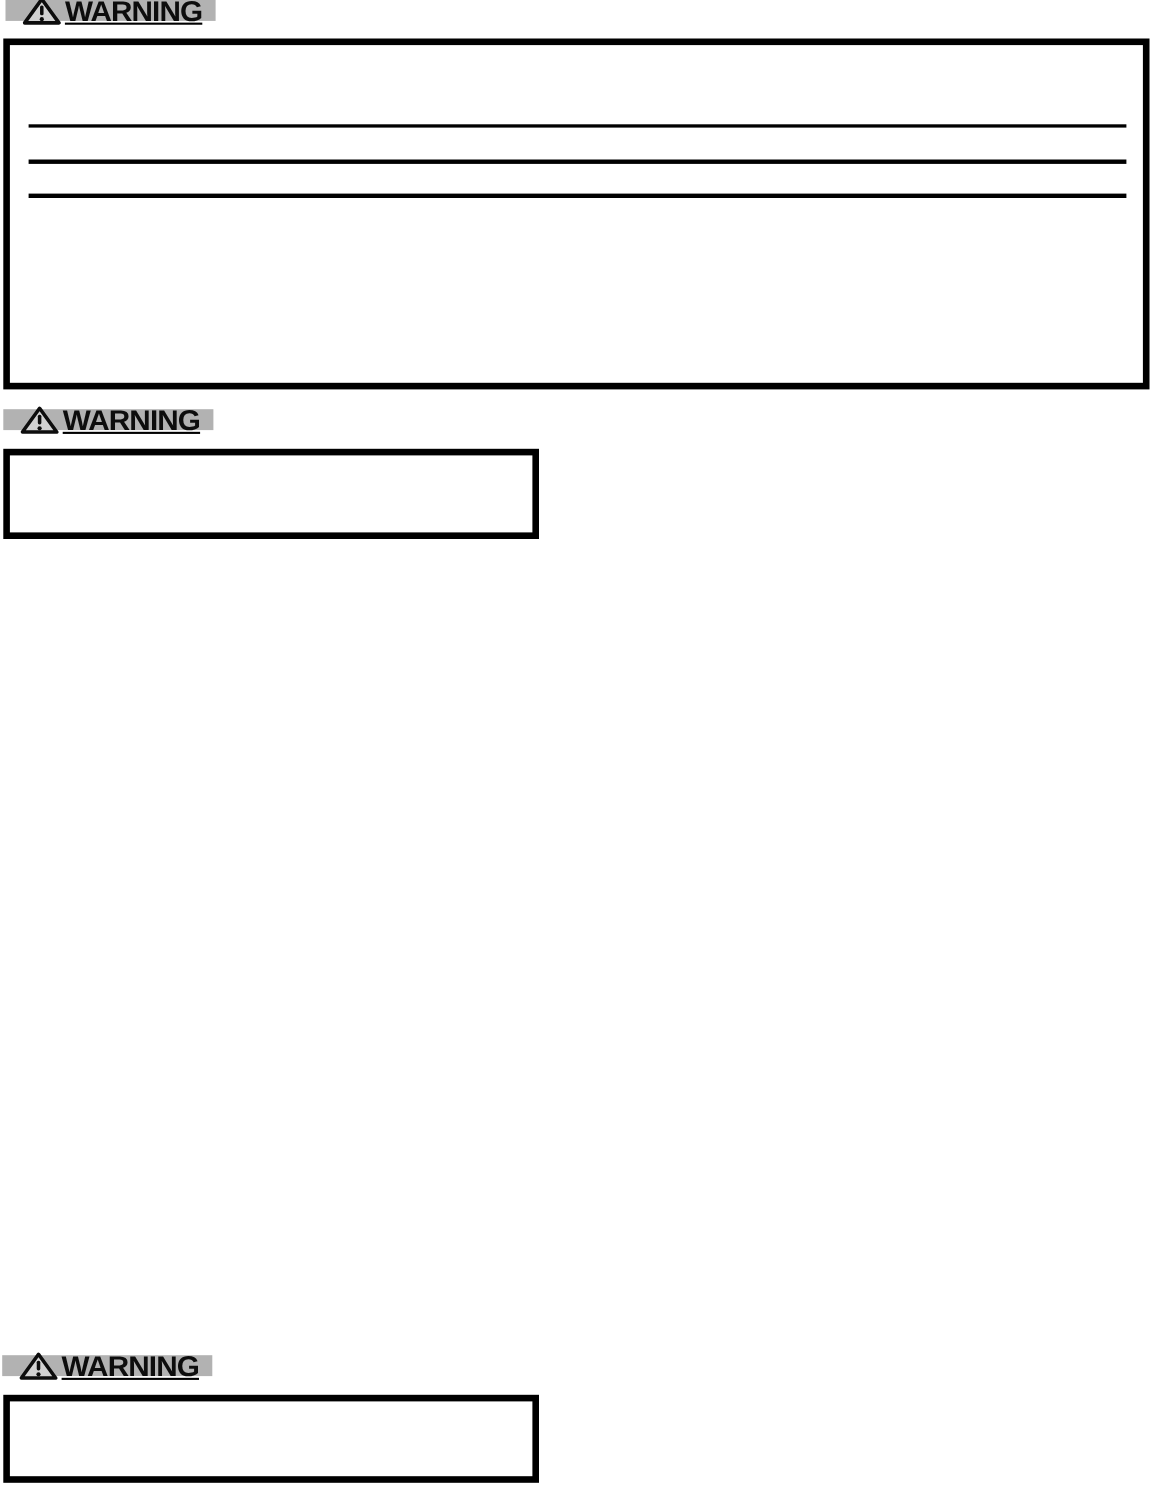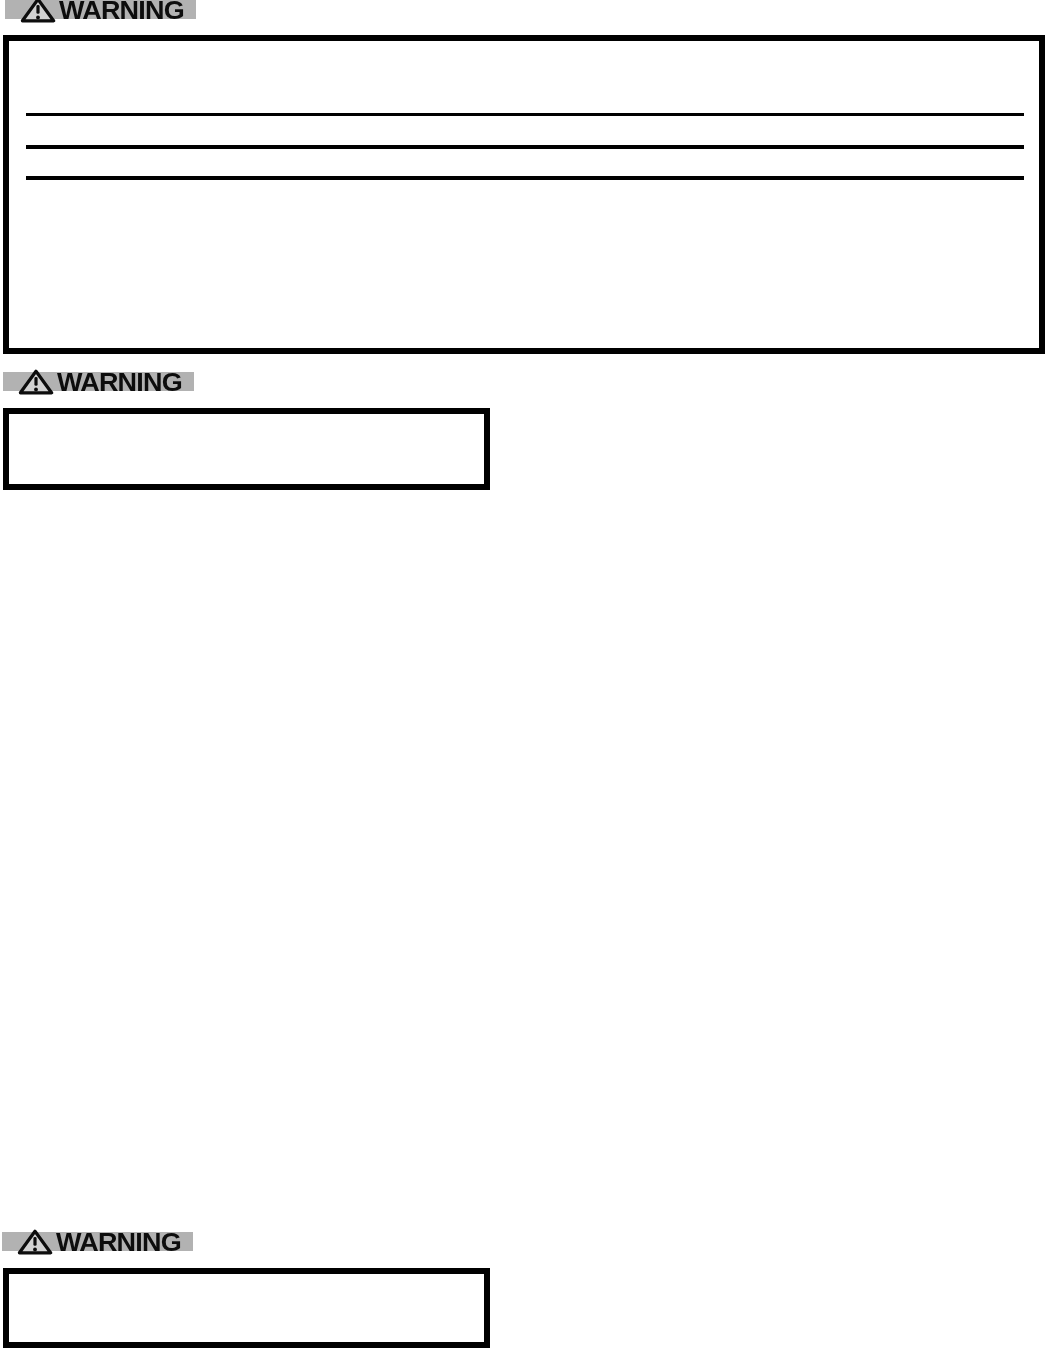--- a/index.html
+++ b/index.html
@@ -16,20 +16,21 @@
   
   .banner {
     position: absolute;
     box-sizing: border-box;
     width: 191px;
     height: 19px;
     background: #b2b2b2;
     display: flex;
     align-items: center;
     padding-left: 15px;
+    text-decoration: underline;
   }
   .banner .tri {
     display: inline-flex;
     width: 36px;
     height: 26px;
     flex: 0 0 auto;
   }
   .banner .banner-text {
     font-size: 27px;
     font-weight: bold;

